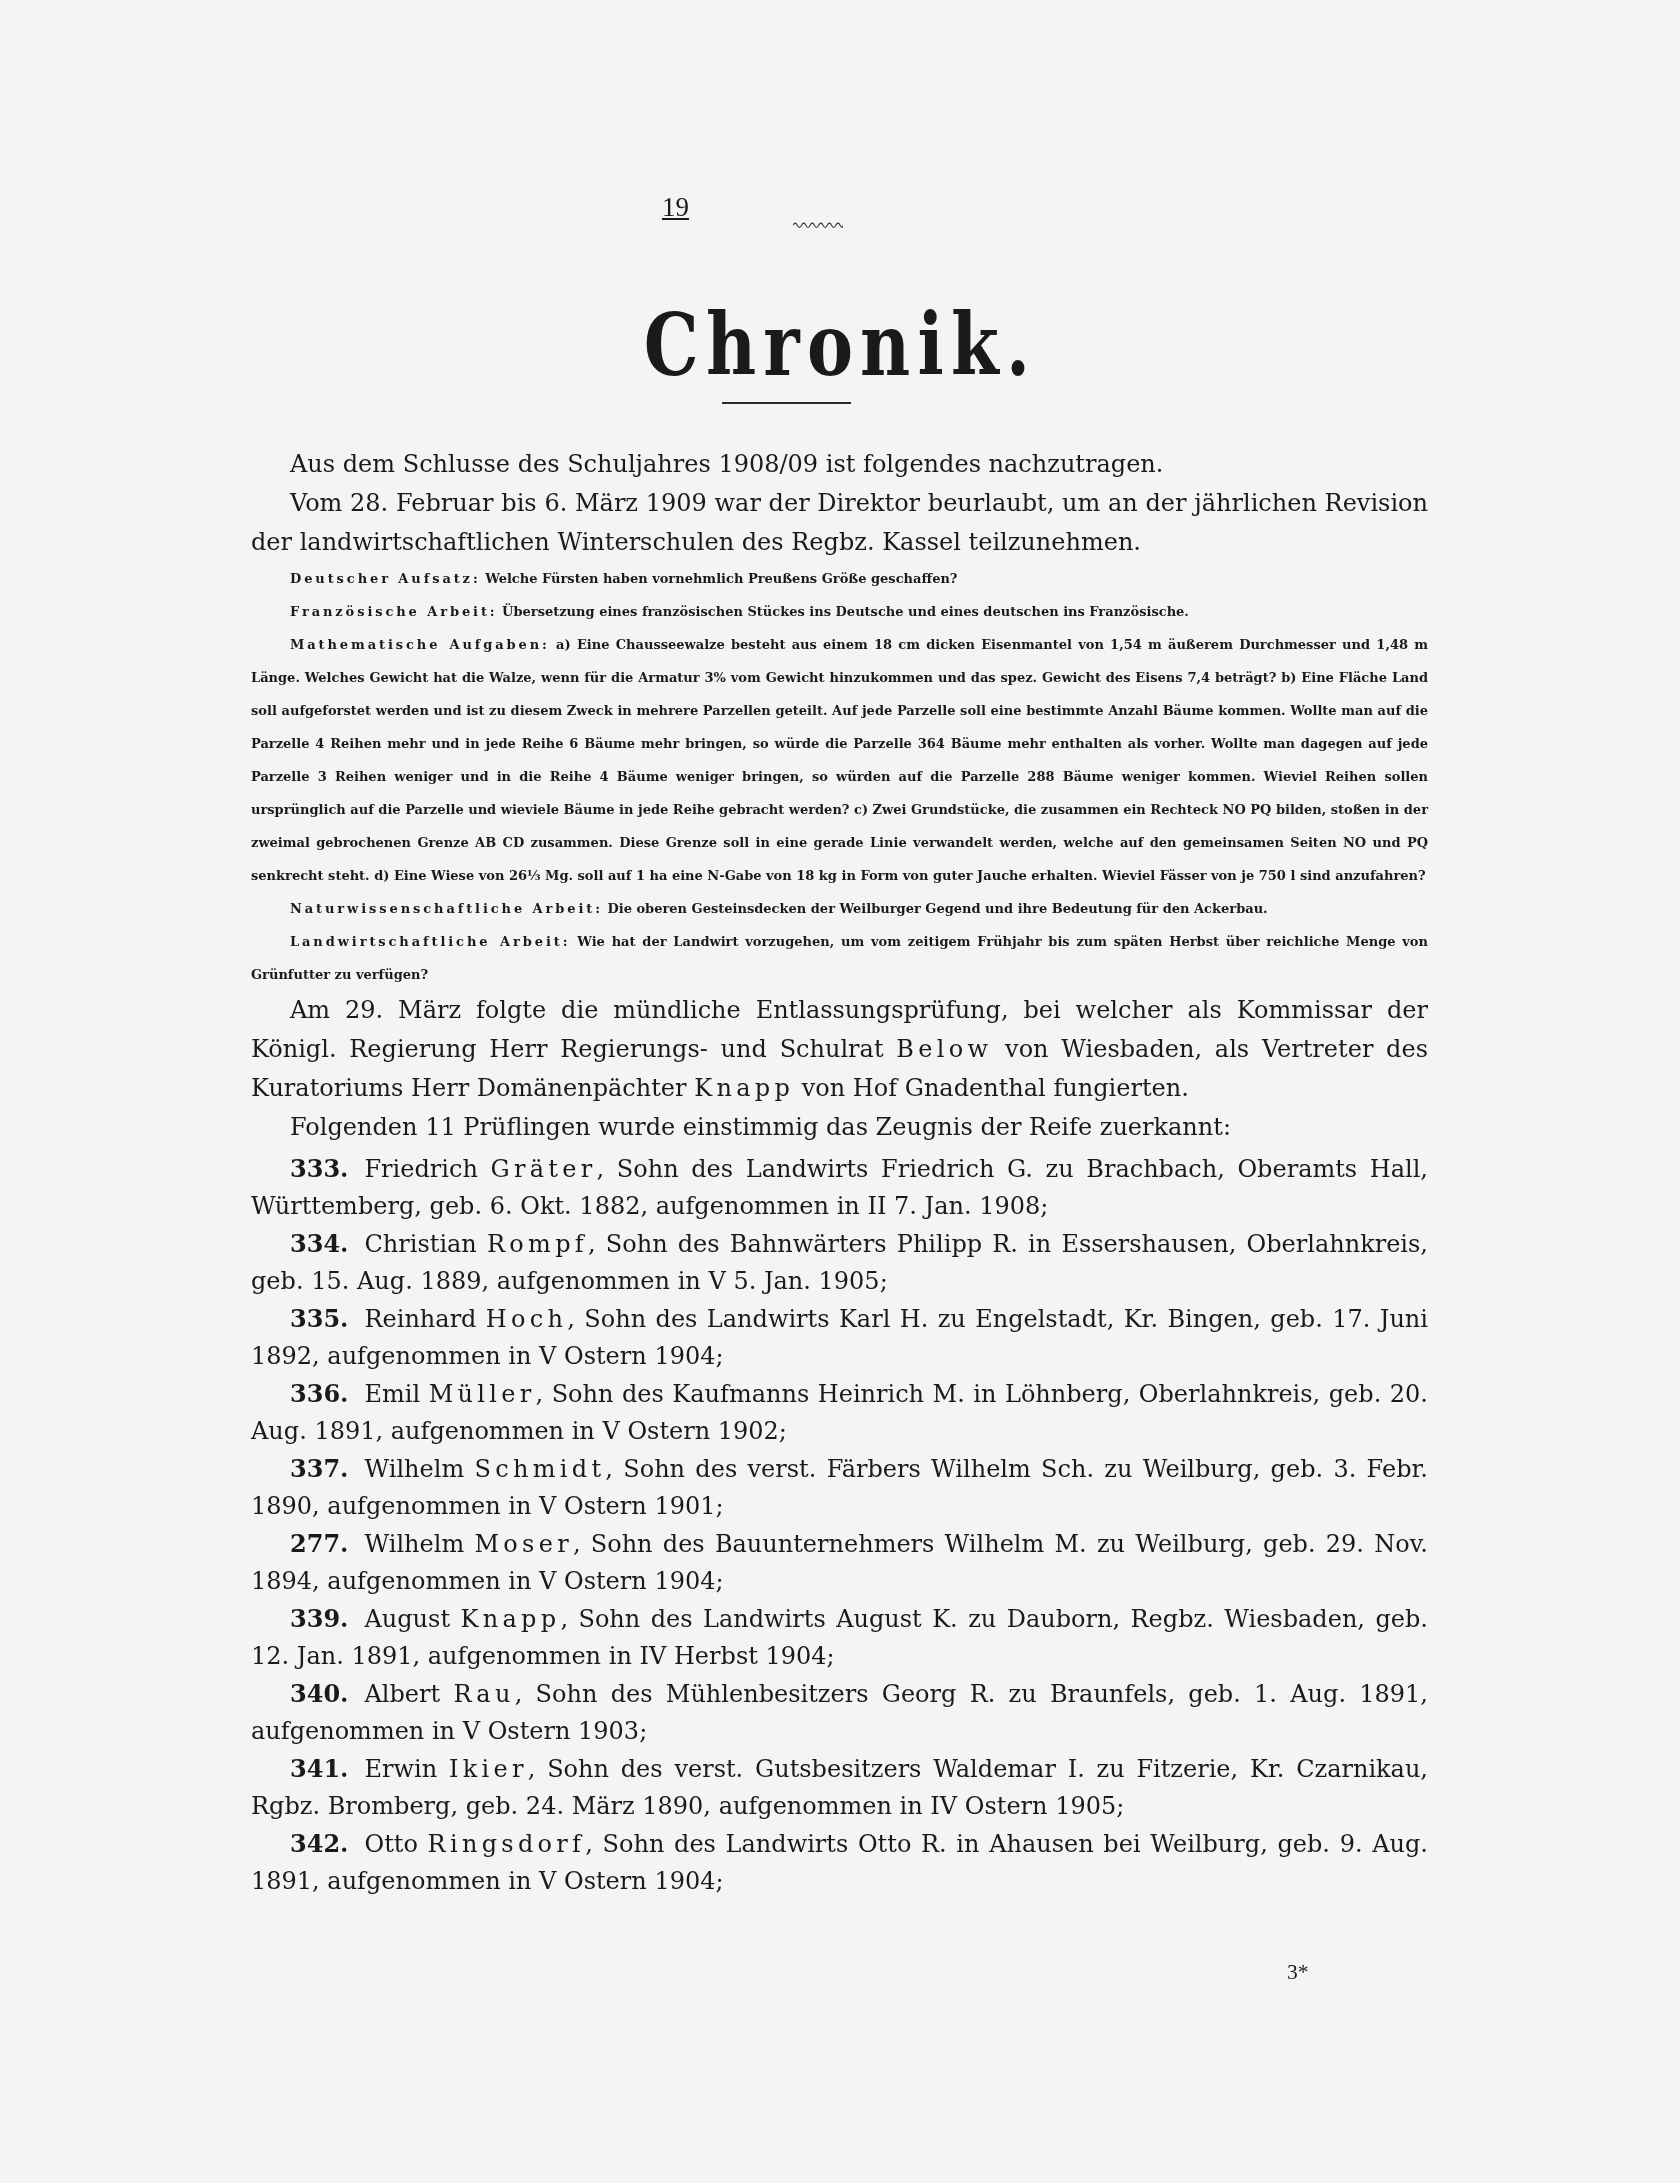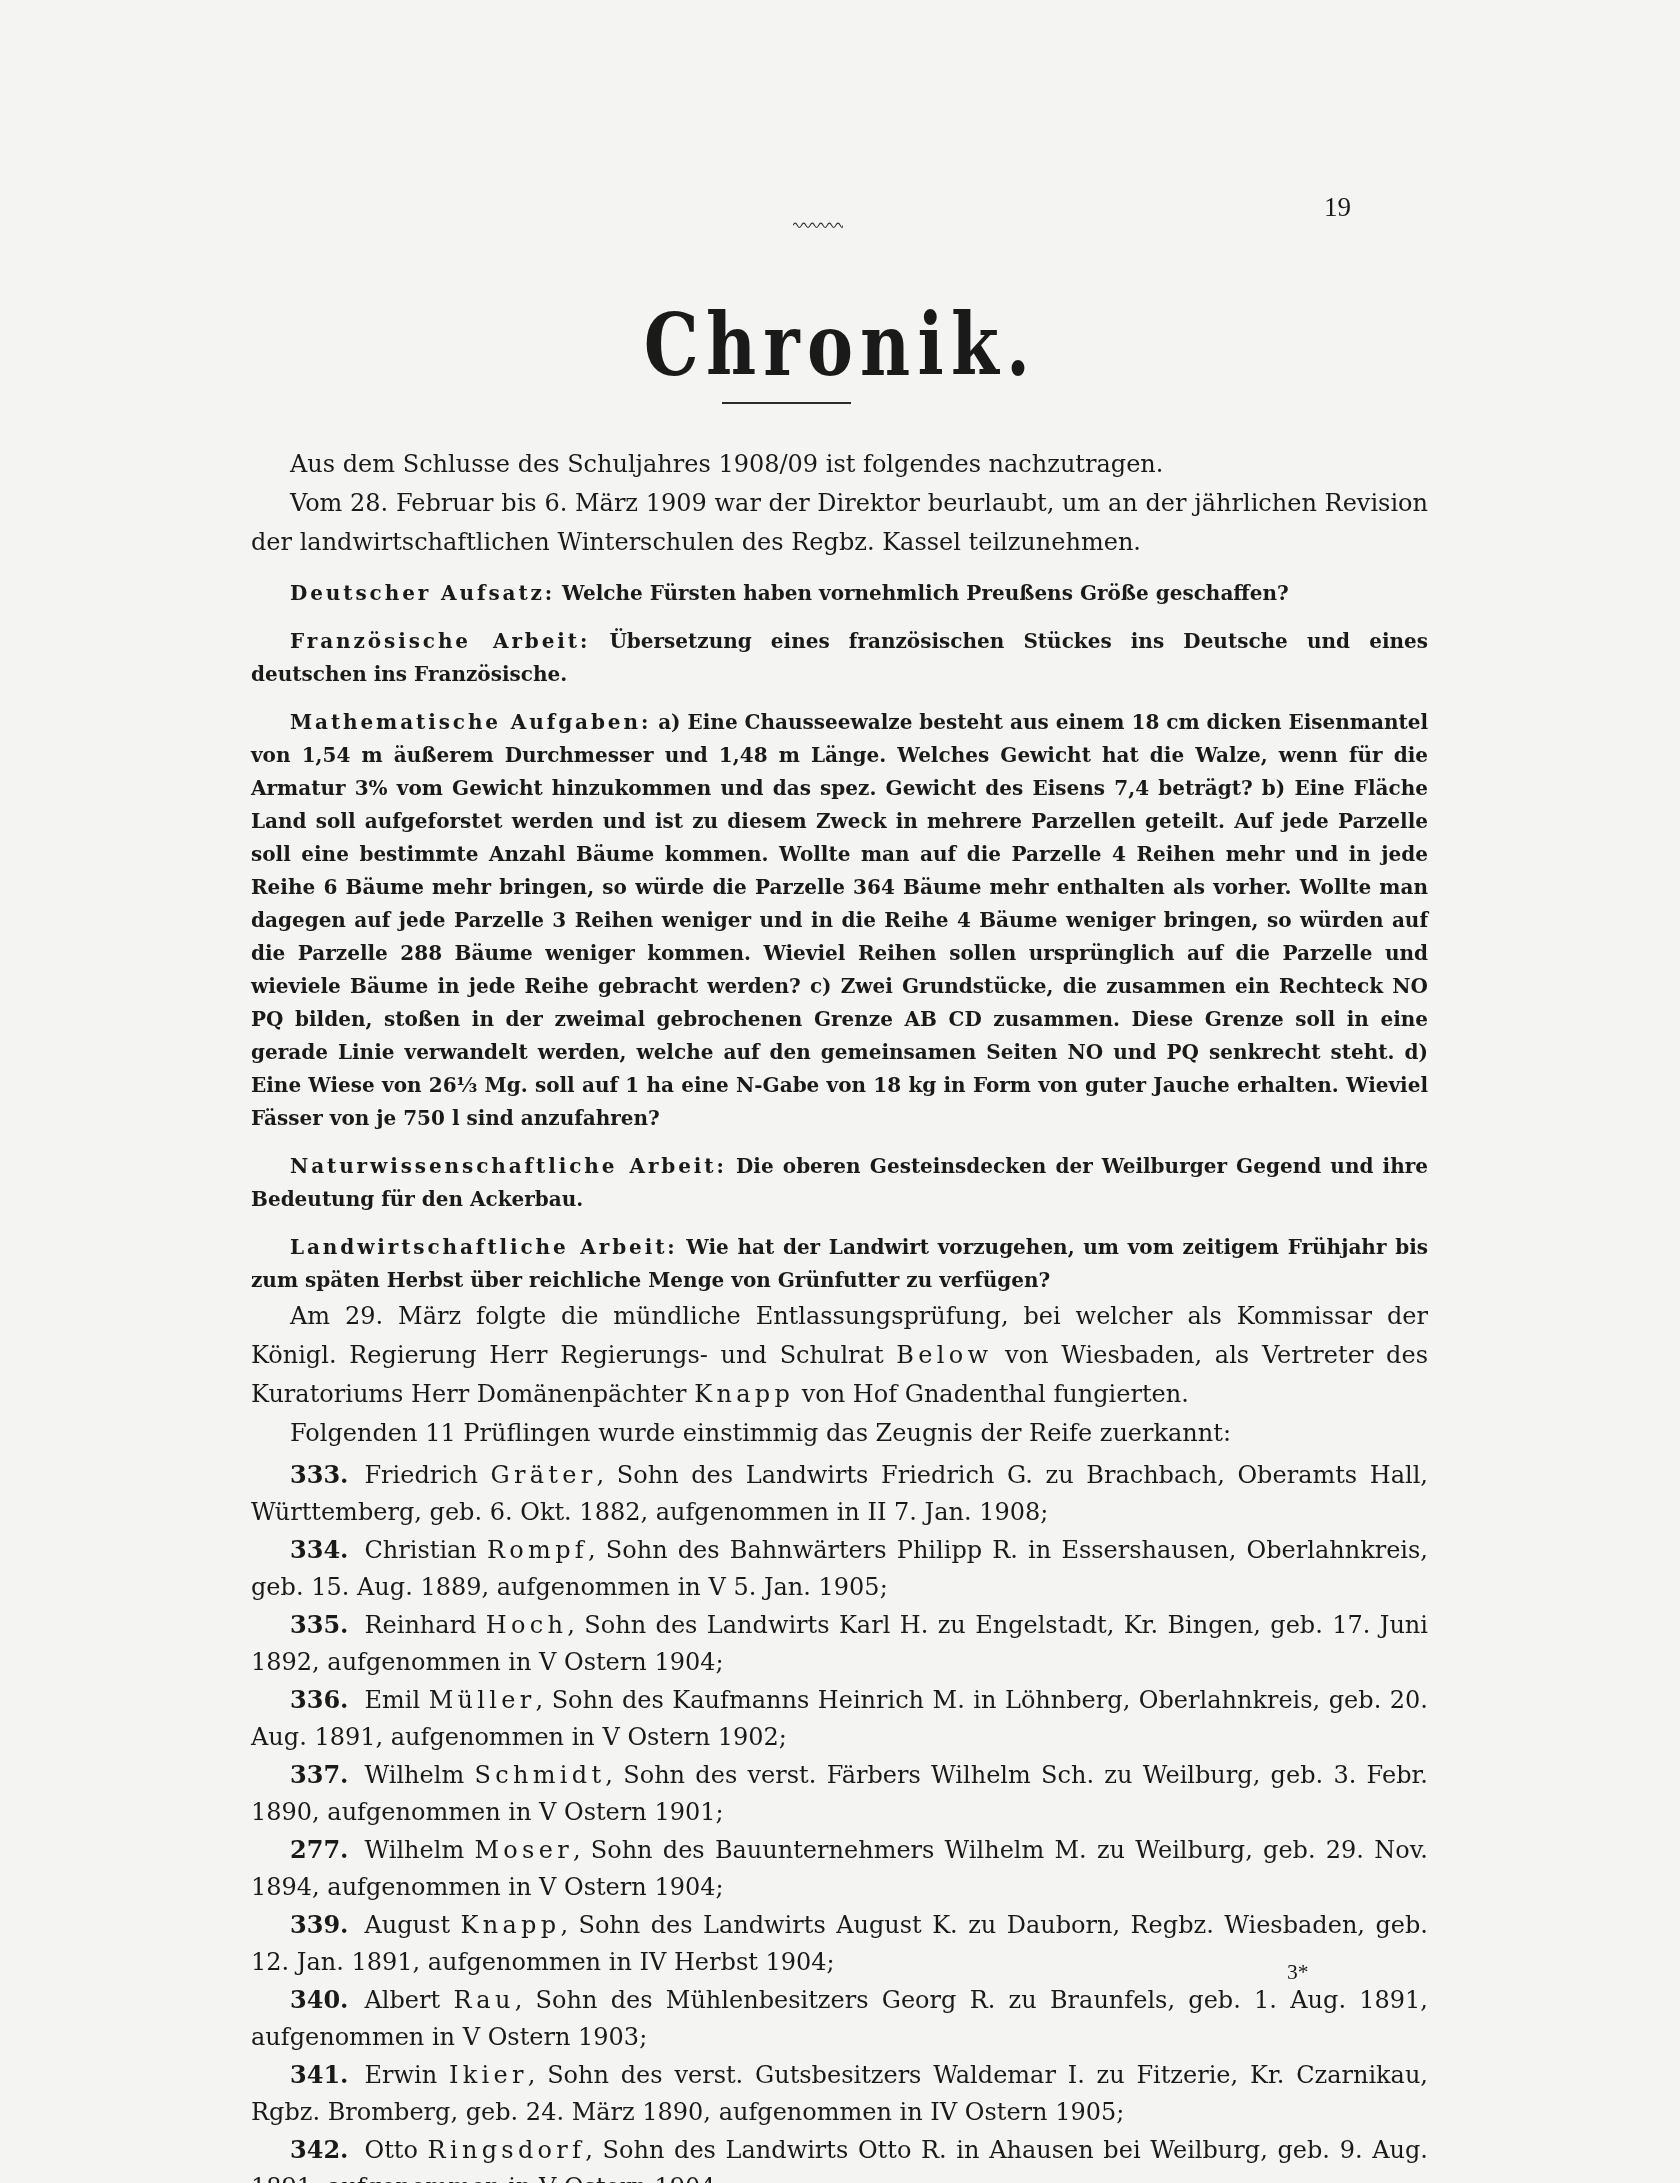--- a/index.html
+++ b/index.html
@@ -5,42 +5,42 @@
   html, body { margin: 0; padding: 0; }
   body {
     width: 1681px; height: 2183px;
     background: #f4f4f2;
     position: relative; overflow: hidden;
     font-family: "DejaVu Serif", "Liberation Serif", serif;
     color: #1a1a1a;
   }
   .page-number {
     position: absolute; top: 192px; left: 0; width: 1351px;
-    text-align: right; font-size: 27px; font-family: "Liberation Serif", serif;
+    text-align: center; font-size: 27px; font-family: "Liberation Serif", serif; text-decoration: underline;
   }
   .wavy-rule {
     position: absolute; top: 221px; left: 793px; width: 50px; height: 8.6px;
   }
   .chapter-title {
     position: absolute; top: 294px; left: 0; width: 1681px;
     text-align: center; font-size: 69px; font-weight: bold;
     font-family: "DejaVu Serif", serif; letter-spacing: 7.2px;
     transform: scaleY(1.25); transform-origin: top center;
   }
   .title-rule {
     position: absolute; top: 402px; left: 722px; width: 129px; height: 2.2px;
     background: #2a2a2a;
   }
   .body-text {
     position: absolute; top: 445px; left: 251px; width: 1177px;
     font-size: 24px; line-height: 39px; text-align: justify;
   }
   .body-text p { margin: 0; text-indent: 39px; }
   .body-text p.exam {
-    font-size: 20px; line-height: 33px; font-weight: bold; margin-top: 15px;
+    font-size: 13px; line-height: 33px; font-weight: bold; margin-top: 0;
   }
   .exam .subject { letter-spacing: 2.9px; }
   .students { margin-top: 2.9px; }
   .student { text-indent: 39px; margin: 0; line-height: 37px; }
   .student .num { font-weight: bold; margin-right: 16px; }
   .spaced { letter-spacing: 4.3px; }
   .signature-mark {
     position: absolute; top: 1960px; left: 1287px;
     font-size: 21.5px; font-family: "Liberation Serif", serif;
   }

